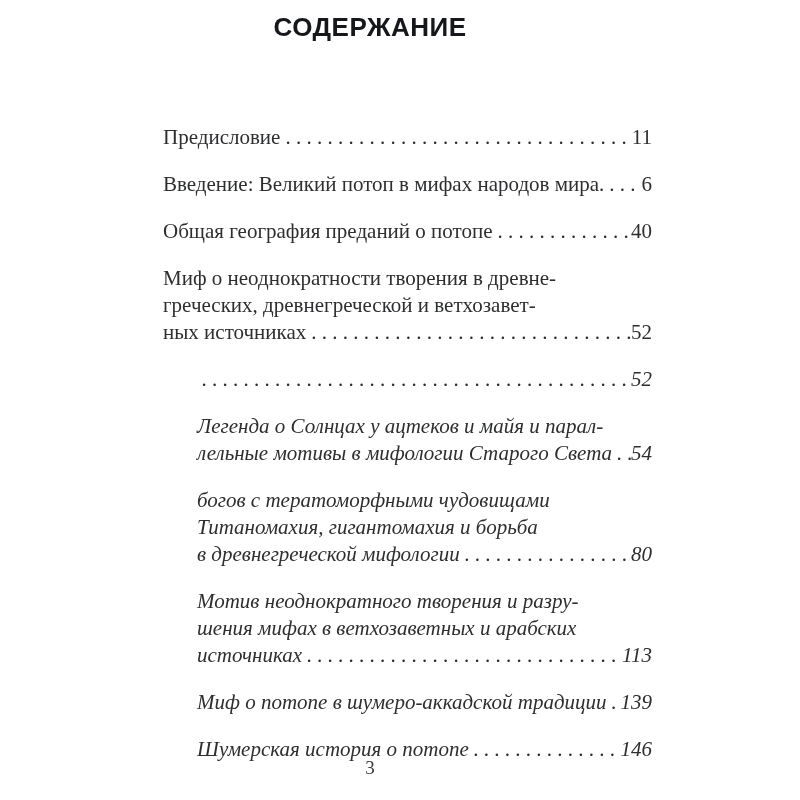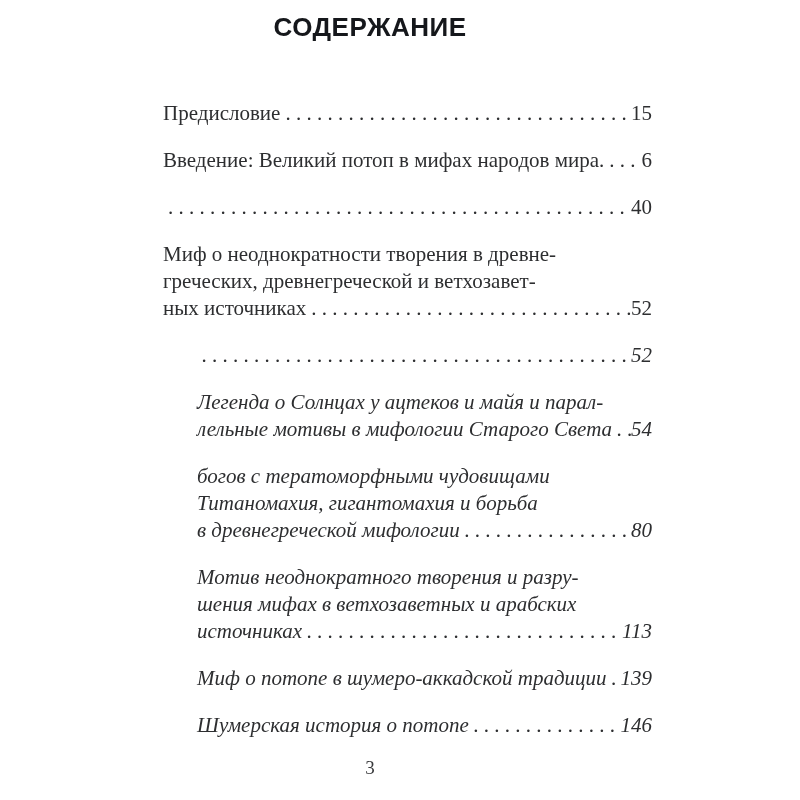--- a/index.html
+++ b/index.html
@@ -25,21 +25,21 @@
     text-align: center;
     font-family: "Liberation Sans", sans-serif;
     font-weight: 700;
     font-size: 26px;
     letter-spacing: 0.5px;
     color: #15171b;
   }
   .toc {
     position: absolute;
     left: 163px;
-    top: 100px;
+    top: 124px;
     width: 489px;
   }
   .entry {
     margin-bottom: 20px;
     font-size: 21px;
     line-height: 27px;
   }
   .entry.level-1 {
     padding-left: 34px;
     font-style: italic;
@@ -79,32 +79,33 @@
 </head>
 <body>
 
 <div class="page">
   <h1 class="title">СОДЕРЖАНИЕ</h1>
   <div class="toc" id="toc">
       <div class="entry level-0">
         <div class="last-line">
           <span class="entry-text">Предисловие</span>
           <span class="leader">. . . . . . . . . . . . . . . . . . . . . . . . . . . . . . . . . . . . . . . . . . . . . . . . . .</span>
-          <span class="page-num">15</span>
+          <span class="page-num">11</span>
         </div>
       </div>
       <div class="entry level-0">
         <div class="last-line">
           <span class="entry-text">Введение: Великий потоп в мифах народов мира.</span>
           <span class="leader">. . . . . . . . . . . . . . . . . . . . . . . . . . . . . . . . . . . . . . . . . . . . . . . . . .</span>
           <span class="page-num">6</span>
         </div>
       </div>
       <div class="entry level-0">
         <div class="last-line">
+          <span class="entry-text">Общая география преданий о потопе</span>
           <span class="leader">. . . . . . . . . . . . . . . . . . . . . . . . . . . . . . . . . . . . . . . . . . . . . . . . . .</span>
           <span class="page-num">40</span>
         </div>
       </div>
       <div class="entry level-0">
         <div class="line">Миф о неоднократности творения в древне-</div>
         <div class="line">греческих, древнегреческой и ветхозавет-</div>
         <div class="last-line">
           <span class="entry-text">ных источниках</span>
           <span class="leader">. . . . . . . . . . . . . . . . . . . . . . . . . . . . . . . . . . . . . . . . . . . . . . . . . .</span>

